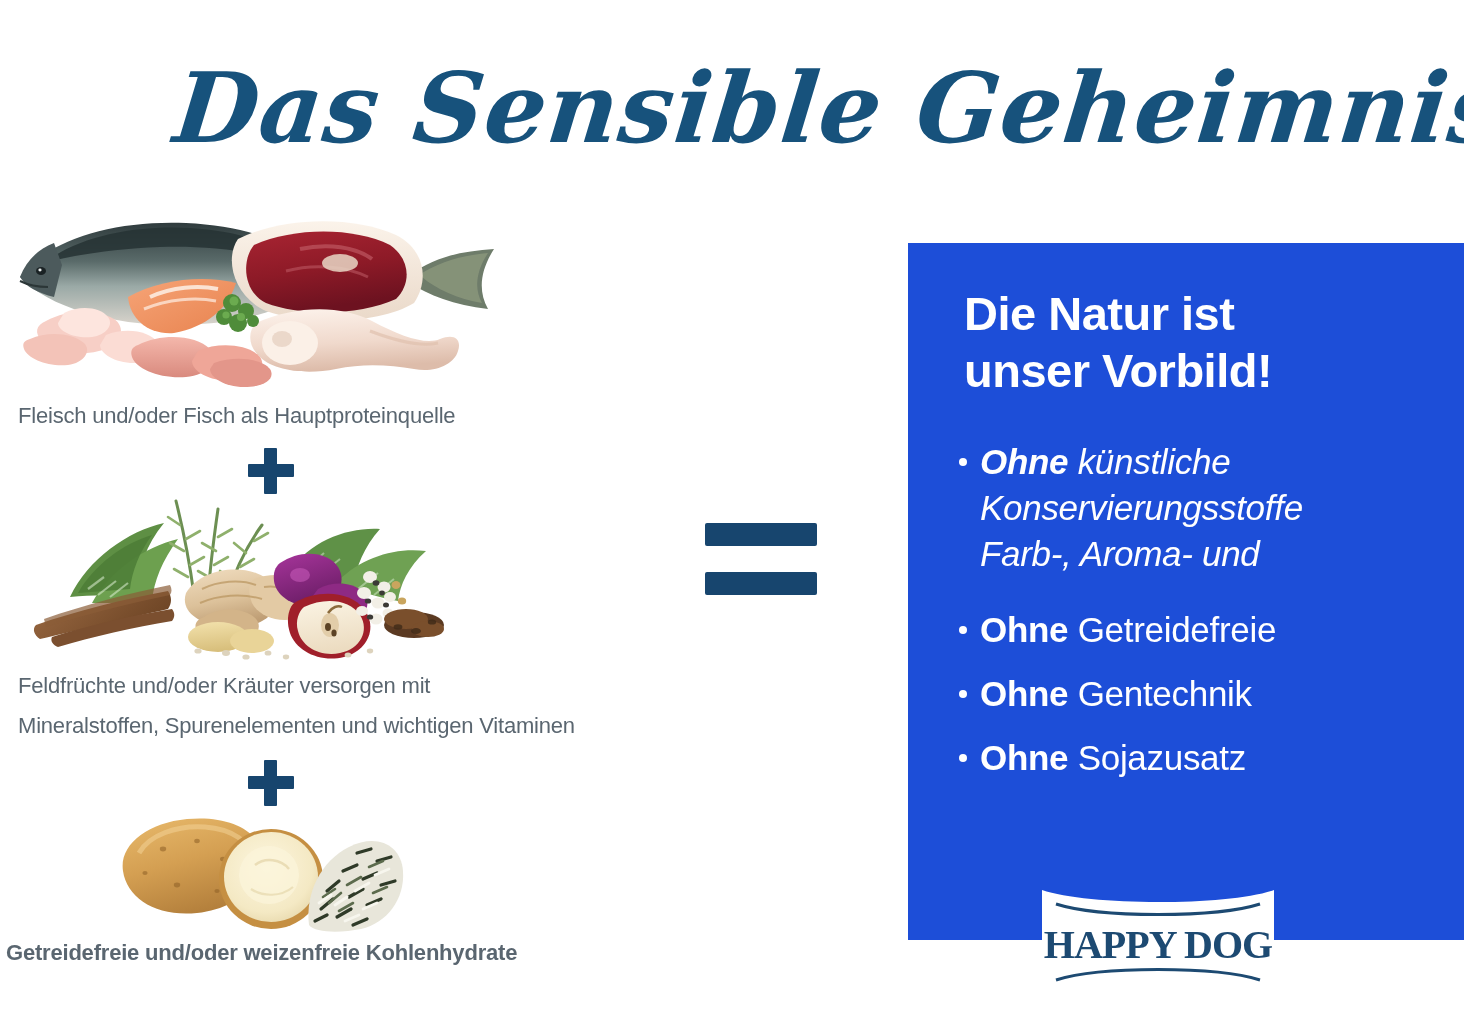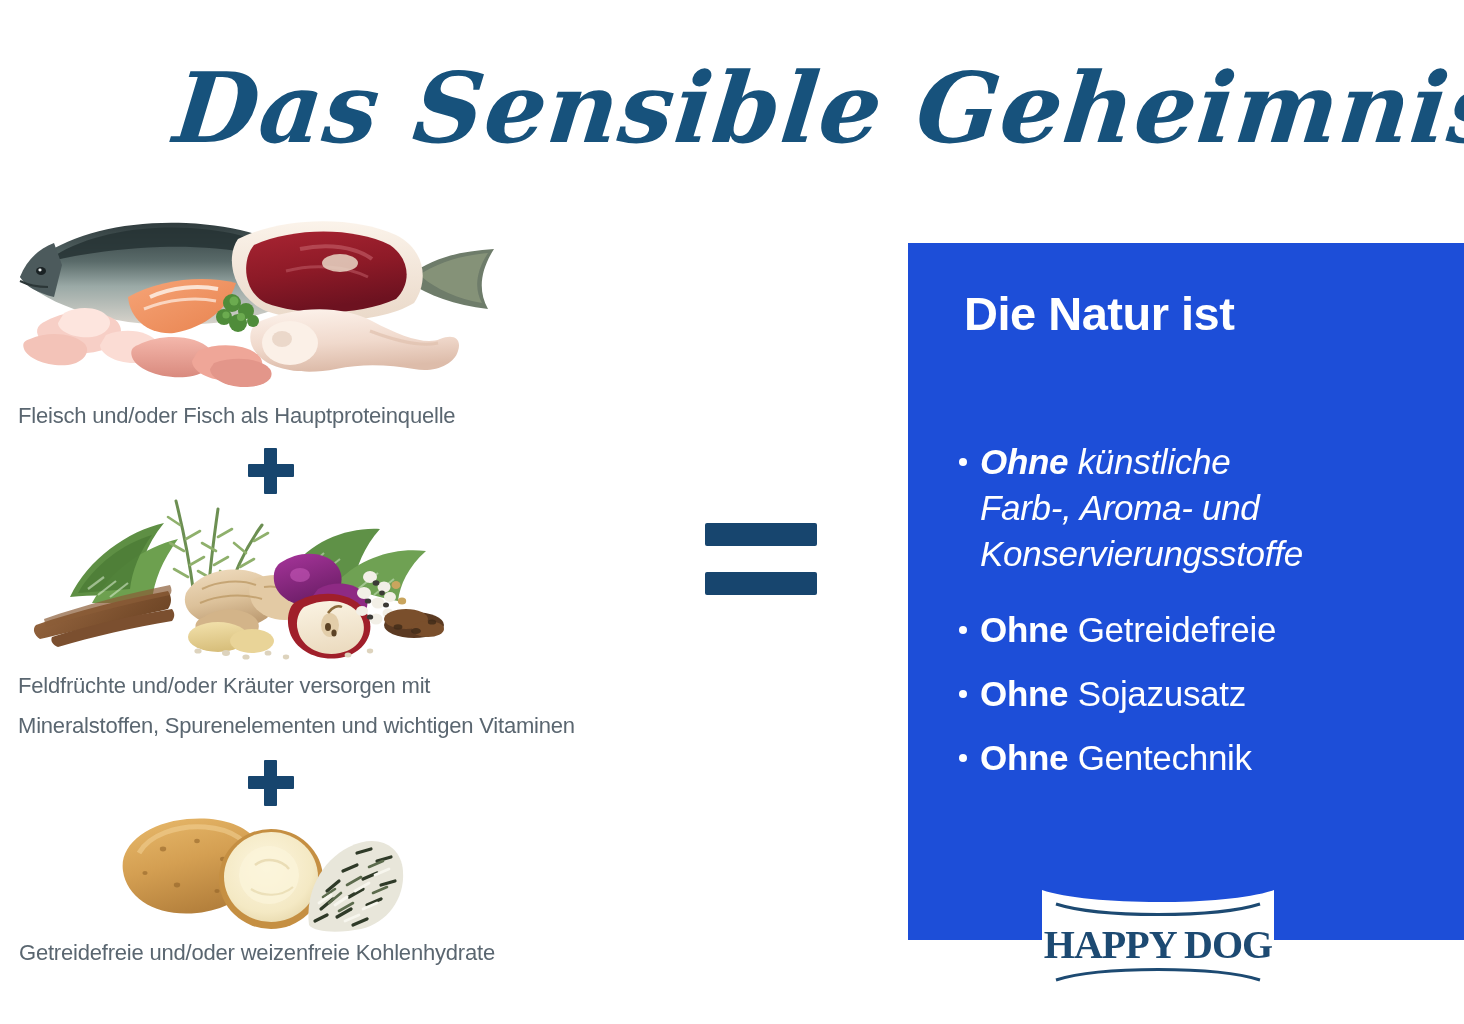--- a/index.html
+++ b/index.html
@@ -474,56 +474,57 @@
               <path d="M250,86 L264,78"></path>
             <path d="M240,116 L254,110"></path>
               <path d="M270,70 L284,64"></path>
             <path d="M214,98 L226,90"></path>
               <path d="M258,104 L272,98"></path>
           </g>
         </g>
       </svg>
     </div>
 
-    <div class="caption" style="left:19px; top:745px;">Getreidefreie und/oder weizenfreie Kohlenhydrate</div>
+    <div class="caption" style="left:6px; top:745px;font-weight:bold;">Getreidefreie und/oder weizenfreie Kohlenhydrate</div>
   </div>
 
   <div class="equals">
     <div class="bar b1"></div>
     <div class="bar b2"></div>
   </div>
 
   <div class="panel">
 
     <div class="panel-heading">
       <div>Die Natur ist</div>
+      <div>unser Vorbild!</div>
     </div>
 
     <div class="bullets">
 
       <div class="bullet b-first">
         <span class="dot"></span>
         <span class="strong">Ohne</span><span> künstliche</span>
+        <div>Konservierungsstoffe</div>
         <div>Farb-, Aroma- und</div>
-        <div>Konservierungsstoffe</div>
       </div>
 
       <div class="bullet b-rest">
         <span class="dot"></span>
         <span class="strong">Ohne</span><span> Getreidefreie</span>
       </div>
 
       <div class="bullet b-rest">
         <span class="dot"></span>
-        <span class="strong">Ohne</span><span> Sojazusatz</span>
+        <span class="strong">Ohne</span><span> Gentechnik</span>
       </div>
 
       <div class="bullet b-rest">
         <span class="dot"></span>
-        <span class="strong">Ohne</span><span> Gentechnik</span>
+        <span class="strong">Ohne</span><span> Sojazusatz</span>
       </div>
 
     </div>
   </div>
 
   <div class="logo">
     <svg viewBox="0 0 232 104">
 
       <path d="M0,0 C46,16 186,16 232,0 L232,104 C186,88 46,88 0,104 Z" fill="#ffffff"></path>
 

